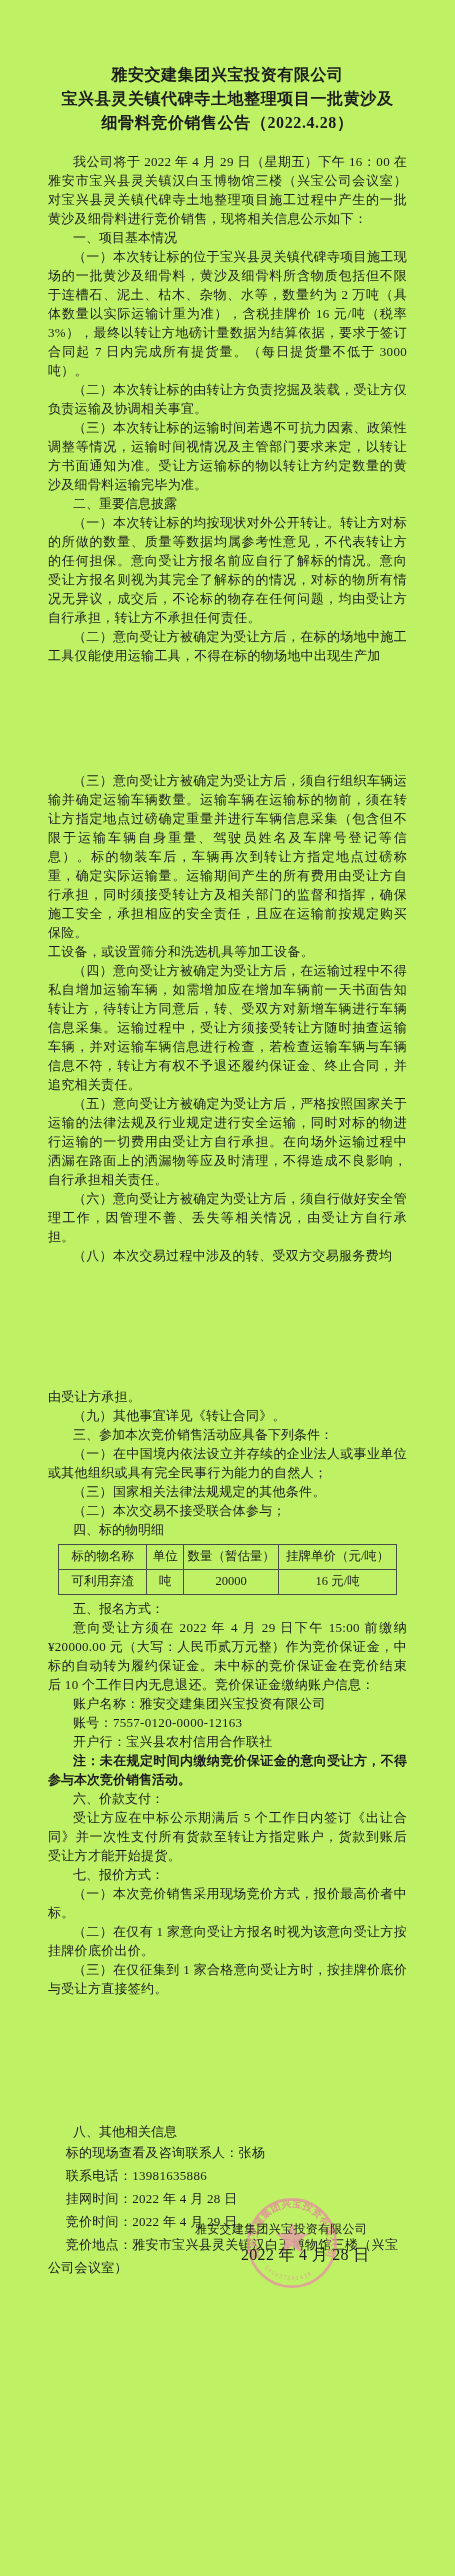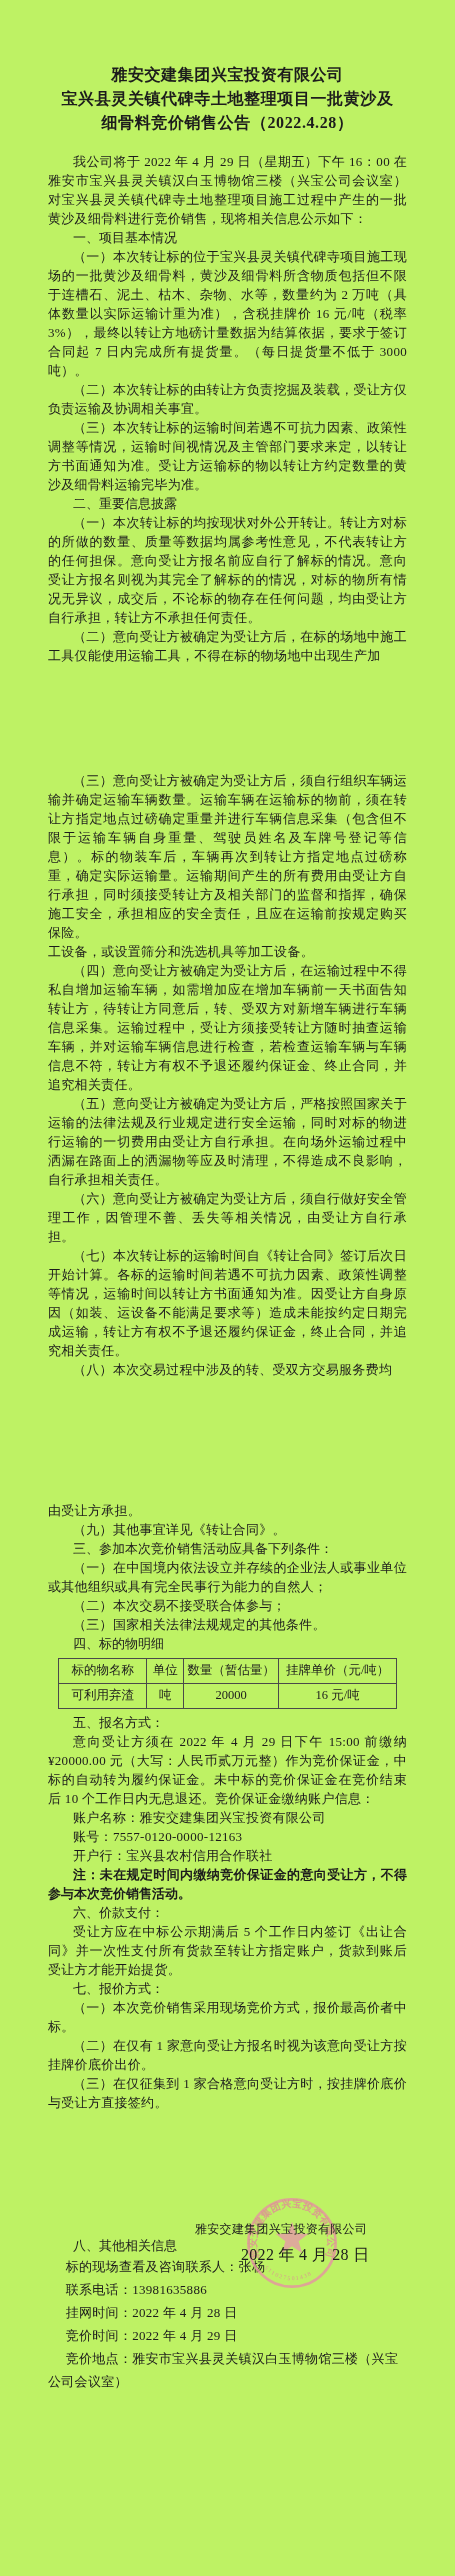--- a/index.html
+++ b/index.html
@@ -58,29 +58,28 @@
         <div class="blk p">（三）本次转让标的运输时间若遇不可抗力因素、政策性调整等情况，运输时间视情况及主管部门要求来定，以转让方书面通知为准。受让方运输标的物以转让方约定数量的黄沙及细骨料运输完毕为准。</div>
         <div class="blk h">二、重要信息披露</div>
         <div class="blk p">（一）本次转让标的均按现状对外公开转让。转让方对标的所做的数量、质量等数据均属参考性意见，不代表转让方的任何担保。意向受让方报名前应自行了解标的情况。意向受让方报名则视为其完全了解标的的情况，对标的物所有情况无异议，成交后，不论标的物存在任何问题，均由受让方自行承担，转让方不承担任何责任。</div>
         <div class="blk p">（二）意向受让方被确定为受让方后，在标的场地中施工工具仅能使用运输工具，不得在标的物场地中出现生产加</div>
         <div class="blk sp" style="height: 106px;"></div>
         <div class="blk p">（三）意向受让方被确定为受让方后，须自行组织车辆运输并确定运输车辆数量。运输车辆在运输标的物前，须在转让方指定地点过磅确定重量并进行车辆信息采集（包含但不限于运输车辆自身重量、驾驶员姓名及车牌号登记等信息）。标的物装车后，车辆再次到转让方指定地点过磅称重，确定实际运输量。运输期间产生的所有费用由受让方自行承担，同时须接受转让方及相关部门的监督和指挥，确保施工安全，承担相应的安全责任，且应在运输前按规定购买保险。</div>
         <div class="blk pc">工设备，或设置筛分和洗选机具等加工设备。</div>
         <div class="blk p">（四）意向受让方被确定为受让方后，在运输过程中不得私自增加运输车辆，如需增加应在增加车辆前一天书面告知转让方，待转让方同意后，转、受双方对新增车辆进行车辆信息采集。运输过程中，受让方须接受转让方随时抽查运输车辆，并对运输车辆信息进行检查，若检查运输车辆与车辆信息不符，转让方有权不予退还履约保证金、终止合同，并追究相关责任。</div>
         <div class="blk p">（五）意向受让方被确定为受让方后，严格按照国家关于运输的法律法规及行业规定进行安全运输，同时对标的物进行运输的一切费用由受让方自行承担。在向场外运输过程中洒漏在路面上的洒漏物等应及时清理，不得造成不良影响，自行承担相关责任。</div>
         <div class="blk p">（六）意向受让方被确定为受让方后，须自行做好安全管理工作，因管理不善、丢失等相关情况，由受让方自行承担。</div>
-        <div class="blk p">（七）本次转让标的运输时间自《转让合同》签订后次日开始计算。各标的运输时间若遇不可抗力因素、政策性调整等情况，运输时间以转让方书面通知为准。因受让方自身原因（如装、运设备不能满足要求等）造成未能按约定日期完成运输，转让方有权不予退还履约保证金，终止合同，并追究相关责任。</div>
         <div class="blk p">（八）本次交易过程中涉及的转、受双方交易服务费均</div>
         <div class="blk sp" style="height: 122px;"></div>
         <div class="blk pc">由受让方承担。</div>
         <div class="blk p">（九）其他事宜详见《转让合同》。</div>
         <div class="blk h">三、参加本次竞价销售活动应具备下列条件：</div>
         <div class="blk p">（一）在中国境内依法设立并存续的企业法人或事业单位或其他组织或具有完全民事行为能力的自然人；</div>
+        <div class="blk p">（三）国家相关法律法规规定的其他条件。</div>
         <div class="blk p">（二）本次交易不接受联合体参与；</div>
-        <div class="blk p">（三）国家相关法律法规规定的其他条件。</div>
         <div class="blk h">四、标的物明细</div>
       </div>
 
     <div class="table-wrap">
       <table class="lots">
         <colgroup>
           <col style="width:26%">
             <col style="width:11%">
             <col style="width:28%">
             <col style="width:35%">

